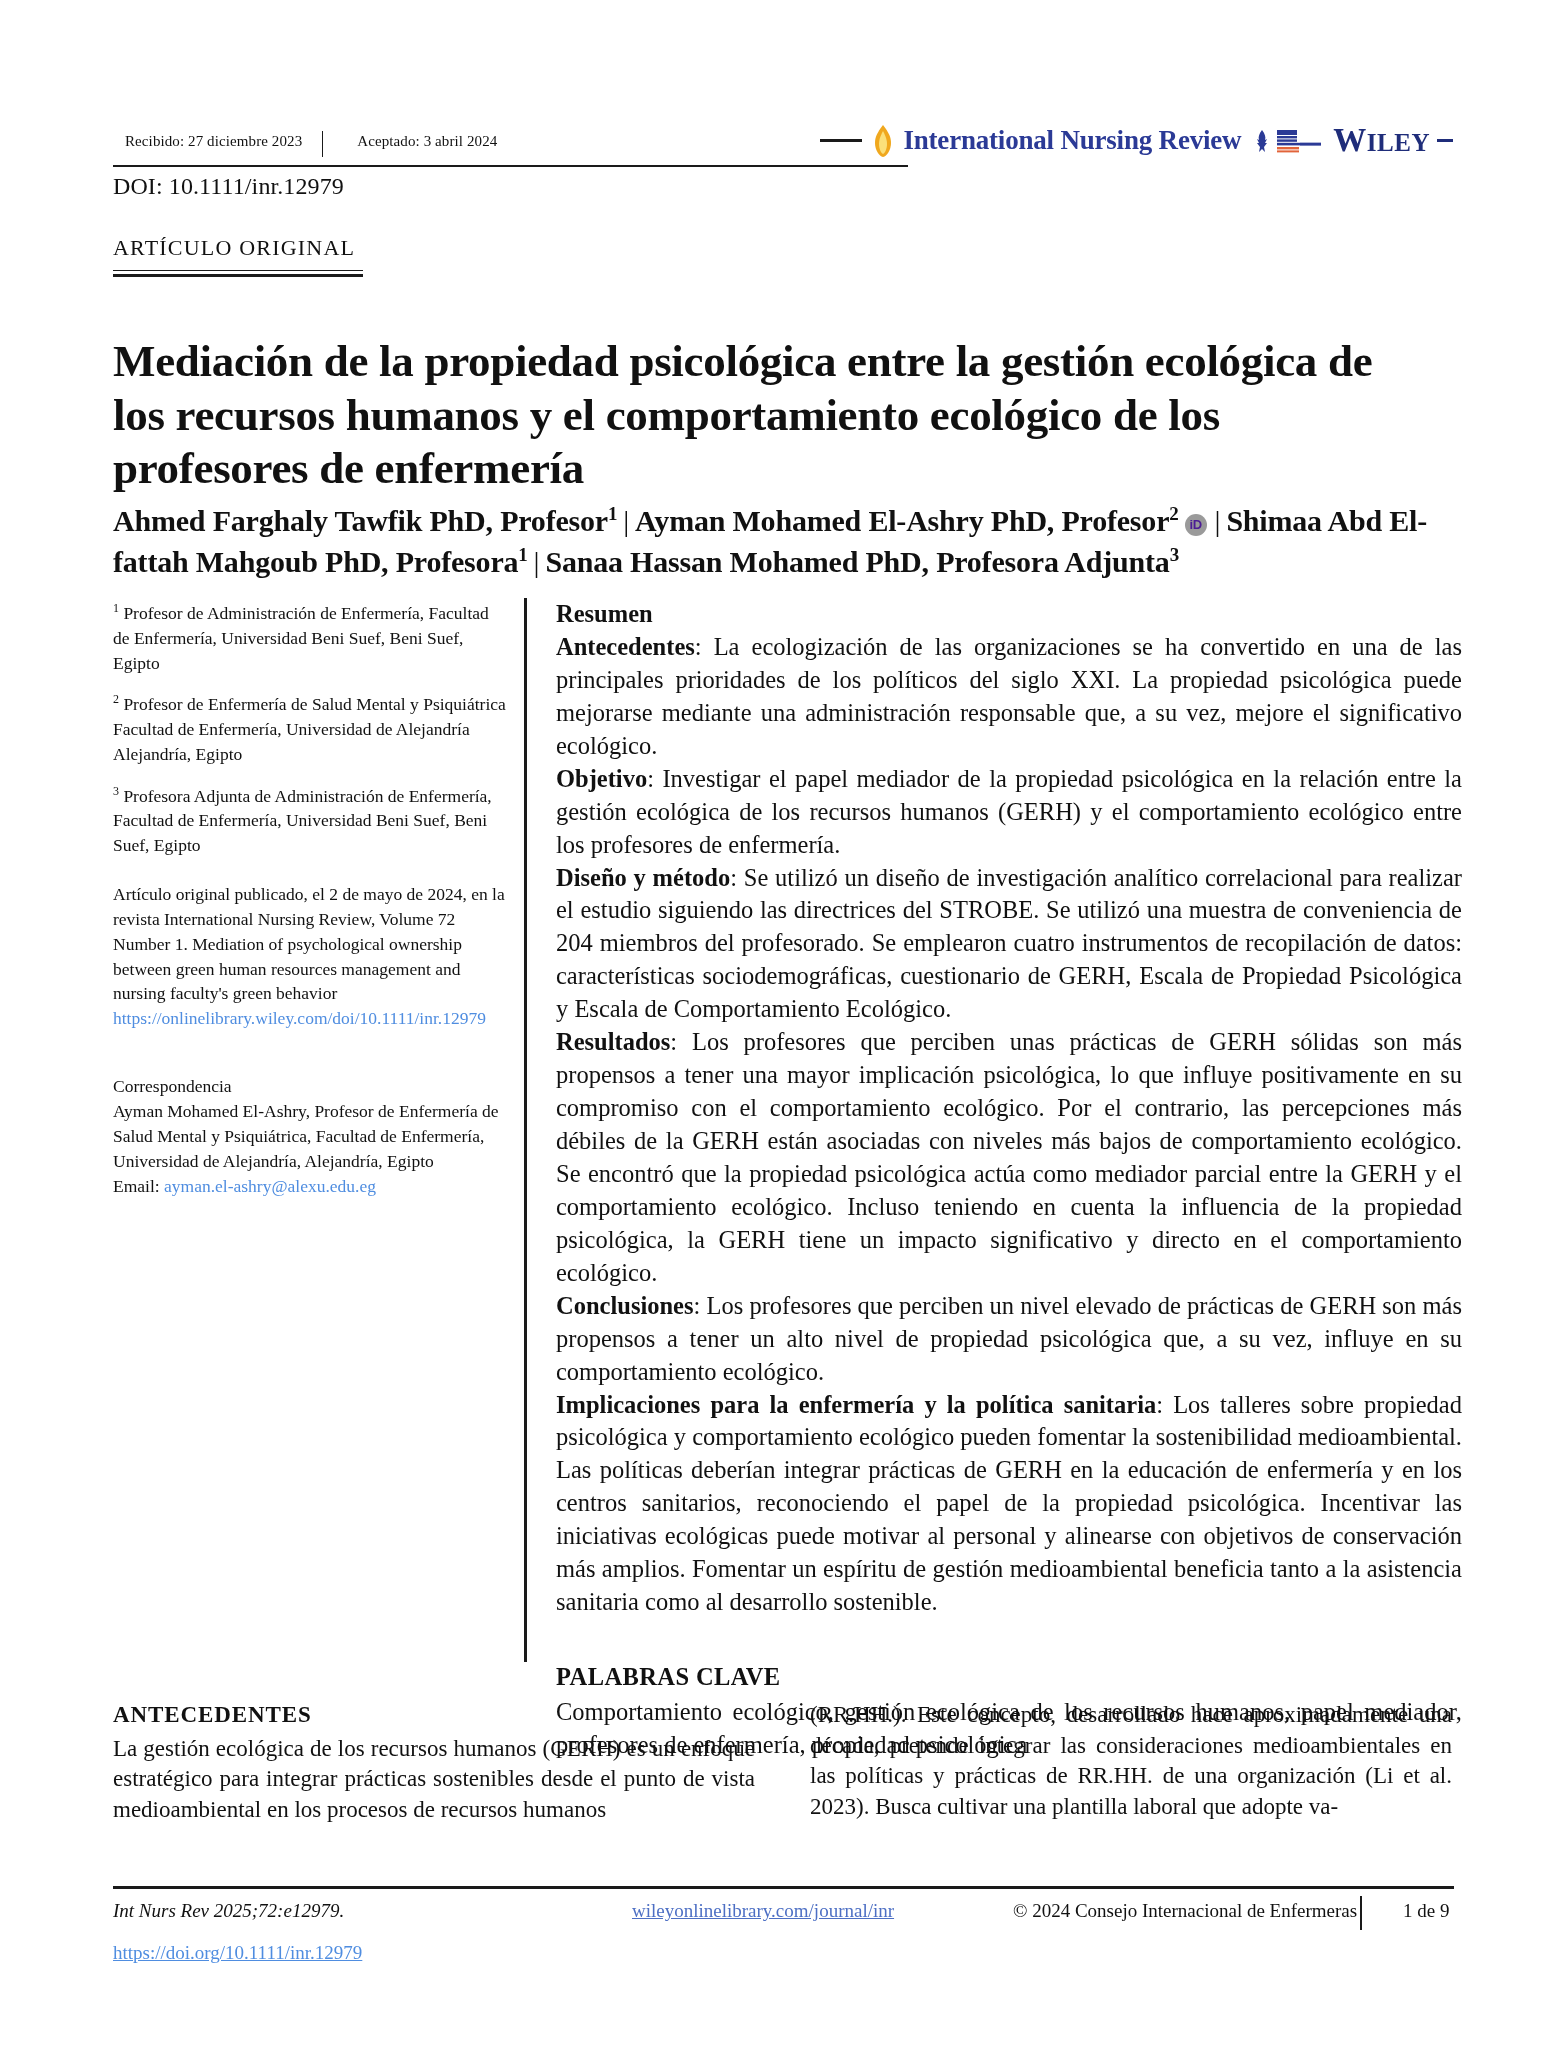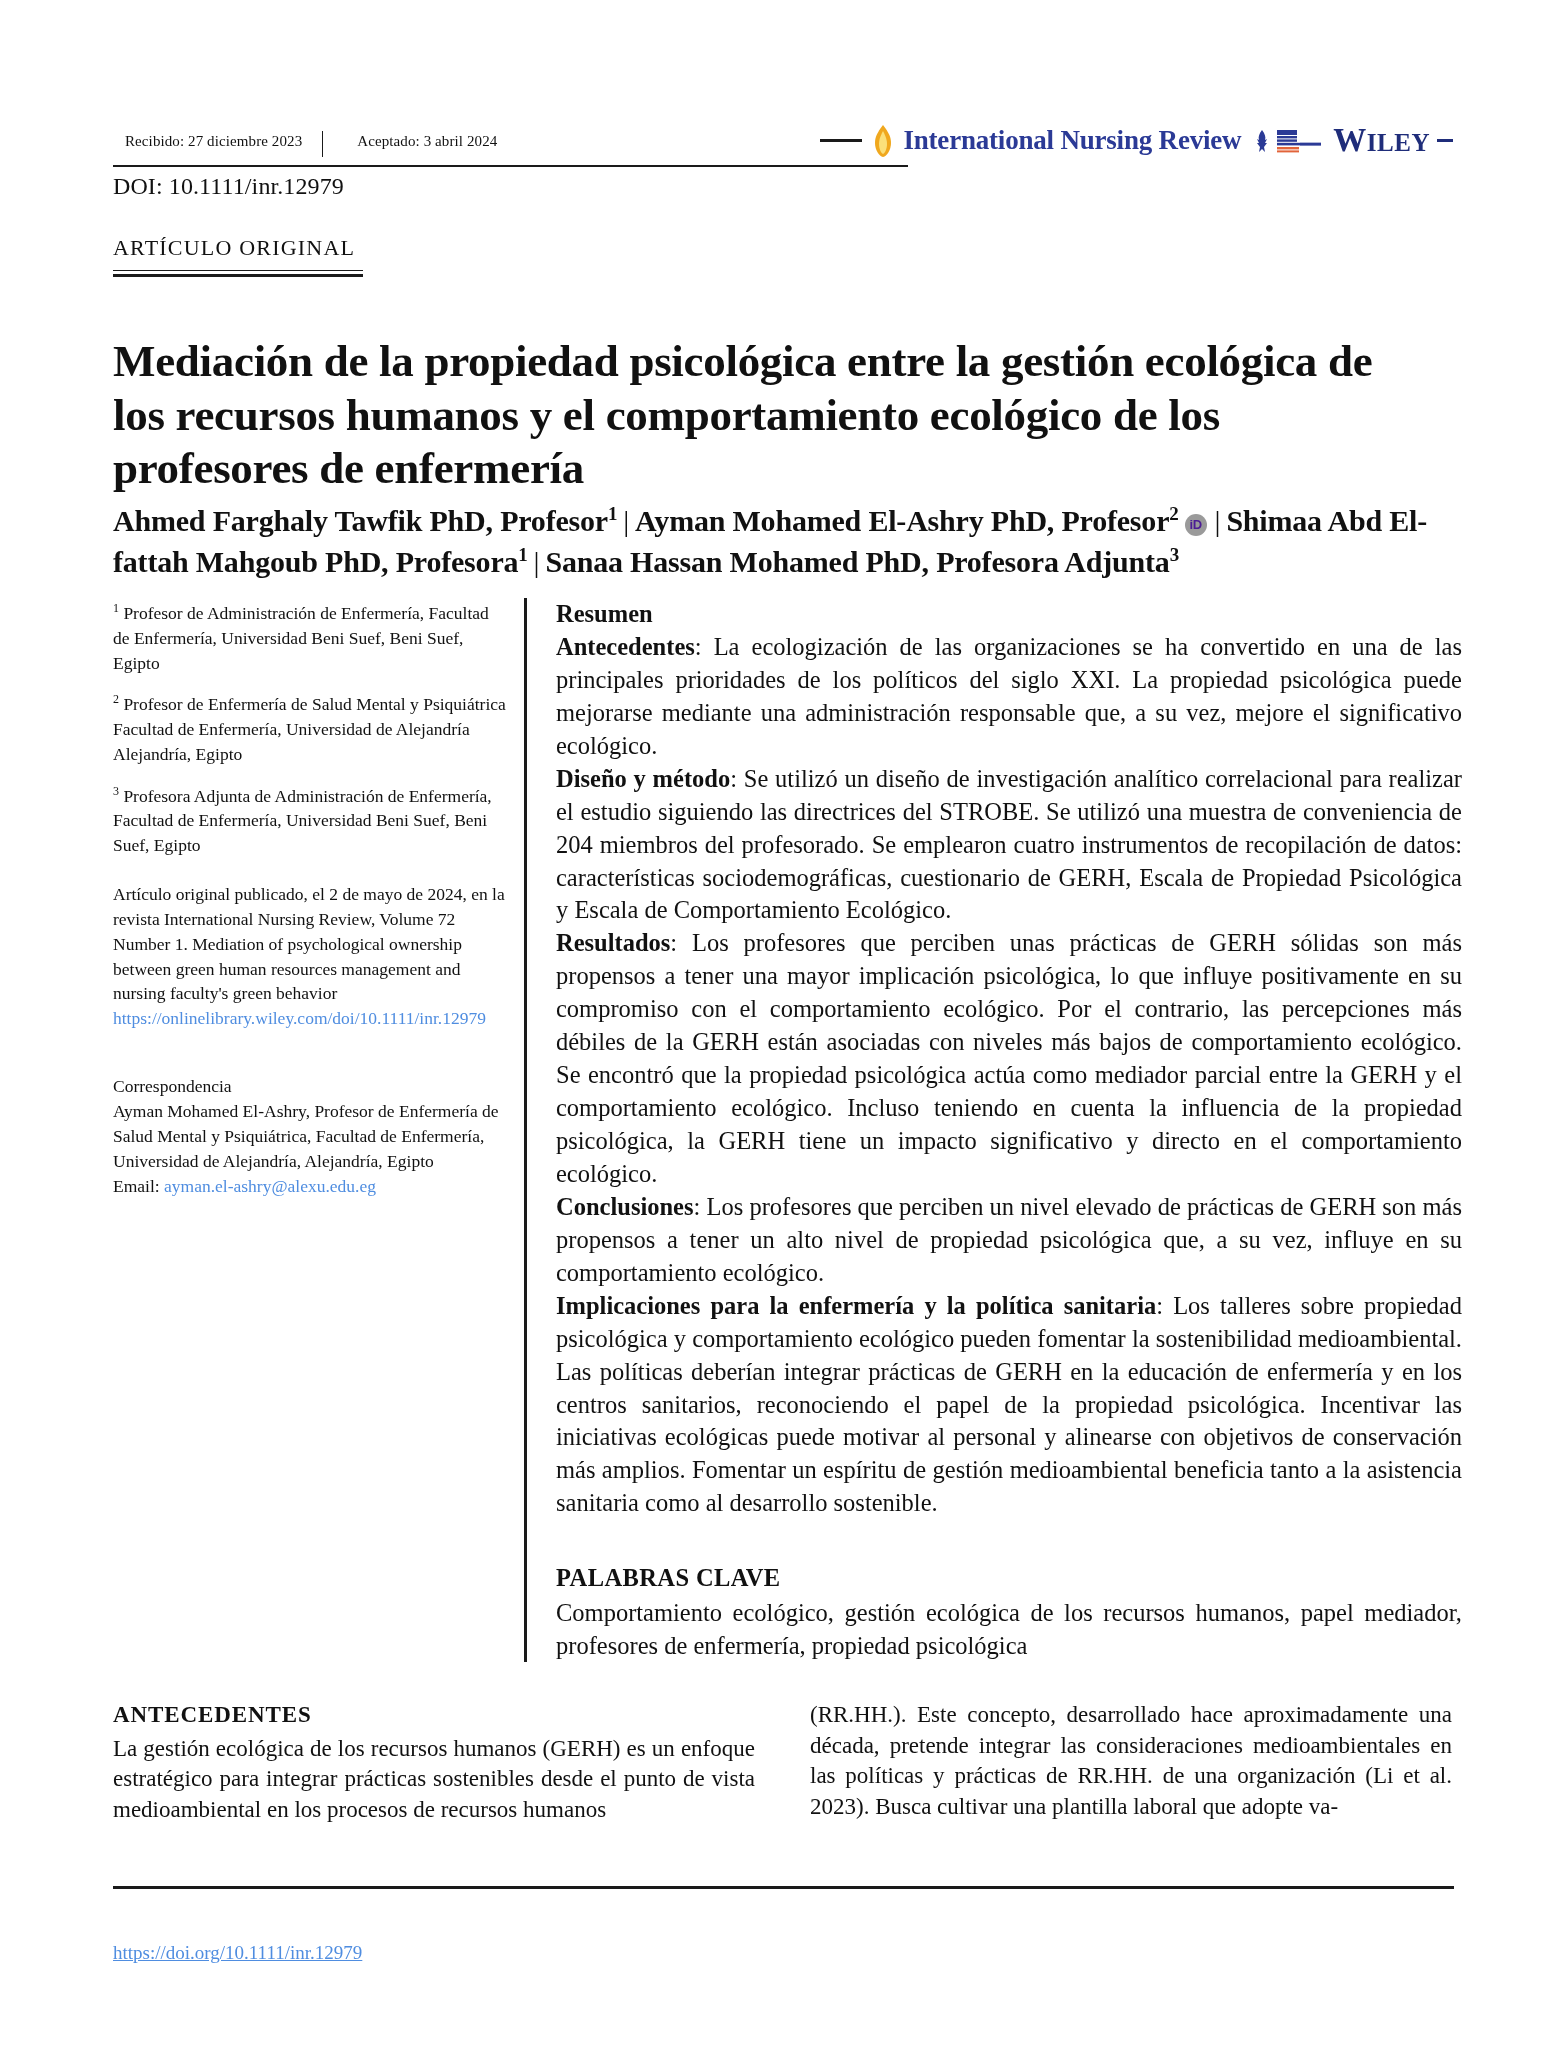--- a/index.html
+++ b/index.html
@@ -167,36 +167,44 @@
     <p><sup>3</sup> <span>Profesora Adjunta de Administración de Enfermería, Facultad de Enfermería, Universidad Beni Suef, Beni Suef, Egipto</span></p>
     <div class="gap"></div>
     <p><span>Artículo original publicado, el 2 de mayo de 2024, en la revista International Nursing Review, Volume 72 Number 1. Mediation of psychological ownership between green human resources management and nursing faculty's green behavior</span><br><a class="lnk" href="#">https://onlinelibrary.wiley.com/doi/10.1111/inr.12979</a></p>
     <div class="gap"></div>
     <p class="corr"><span>Correspondencia</span><br><span>Ayman Mohamed El-Ashry, Profesor de Enfermería de Salud Mental y Psiquiátrica, Facultad de Enfermería, Universidad de Alejandría, Alejandría, Egipto</span><br><span>Email: </span><a class="lnk" href="#">ayman.el-ashry@alexu.edu.eg</a></p>
   </div>
 
   <div class="abs">
     <p><span class="h">Resumen</span></p>
     <p><span class="h">Antecedentes</span><span>: La ecologización de las organizaciones se ha convertido en una de las principales prioridades de los políticos del siglo XXI. La propiedad psicológica puede mejorarse mediante una administración responsable que, a su vez, mejore el significativo ecológico.</span></p>
+    <p><span class="h">Objetivo</span><span>: Investigar el papel mediador de la propiedad psicológica en la relación entre la gestión ecológica de los recursos humanos (GERH) y el comportamiento ecológico entre los profesores de enfermería.</span></p>
     <p><span class="h">Diseño y método</span><span>: Se utilizó un diseño de investigación analítico correlacional para realizar el estudio siguiendo las directrices del STROBE. Se utilizó una muestra de conveniencia de 204 miembros del profesorado. Se emplearon cuatro instrumentos de recopilación de datos: características sociodemográficas, cuestionario de GERH, Escala de Propiedad Psicológica y Escala de Comportamiento Ecológico.</span></p>
     <p><span class="h">Resultados</span><span>: Los profesores que perciben unas prácticas de GERH sólidas son más propensos a tener una mayor implicación psicológica, lo que influye positivamente en su compromiso con el comportamiento ecológico. Por el contrario, las percepciones más débiles de la GERH están asociadas con niveles más bajos de comportamiento ecológico. Se encontró que la propiedad psicológica actúa como mediador parcial entre la GERH y el comportamiento ecológico. Incluso teniendo en cuenta la influencia de la propiedad psicológica, la GERH tiene un impacto significativo y directo en el comportamiento ecológico.</span></p>
     <p><span class="h">Conclusiones</span><span>: Los profesores que perciben un nivel elevado de prácticas de GERH son más propensos a tener un alto nivel de propiedad psicológica que, a su vez, influye en su comportamiento ecológico.</span></p>
     <p><span class="h">Implicaciones para la enfermería y la política sanitaria</span><span>: Los talleres sobre propiedad psicológica y comportamiento ecológico pueden fomentar la sostenibilidad medioambiental. Las políticas deberían integrar prácticas de GERH en la educación de enfermería y en los centros sanitarios, reconociendo el papel de la propiedad psicológica. Incentivar las iniciativas ecológicas puede motivar al personal y alinearse con objetivos de conservación más amplios. Fomentar un espíritu de gestión medioambiental beneficia tanto a la asistencia sanitaria como al desarrollo sostenible.</span></p>
     <p class="kw-head">PALABRAS CLAVE</p>
     <p class="kw-body">Comportamiento ecológico, gestión ecológica de los recursos humanos, papel mediador, profesores de enfermería, propiedad psicológica</p>
   </div>
 
   <div class="bodycols">
     <div class="col">
       <h2>ANTECEDENTES</h2>
       <p>La gestión ecológica de los recursos humanos (GERH) es un enfoque estratégico para integrar prácticas sostenibles desde el punto de vista medioambiental en los procesos de recursos humanos</p>
     </div>
     <div class="col">
       <p>(RR.HH.). Este concepto, desarrollado hace aproximadamente una década, pretende integrar las consideraciones medioambientales en las políticas y prácticas de RR.HH. de una organización (Li et al. 2023). Busca cultivar una plantilla laboral que adopte va-</p>
     </div>
   </div>
 
   <div class="foot-rule"></div>
   <div class="foot">
+    <div class="foot-row">
+      <span class="f-left">Int Nurs Rev 2025;72:e12979.</span>
+      <a class="f-mid" href="#">wileyonlinelibrary.com/journal/inr</a>
+      <span class="f-right">© 2024 Consejo Internacional de Enfermeras</span>
+      <span class="f-vsep"></span>
+      <span class="f-page">1 de 9</span>
+    </div>
     <a class="f-doi" href="#">https://doi.org/10.1111/inr.12979</a>
   </div>
 
 </div>
 
 </body></html>

